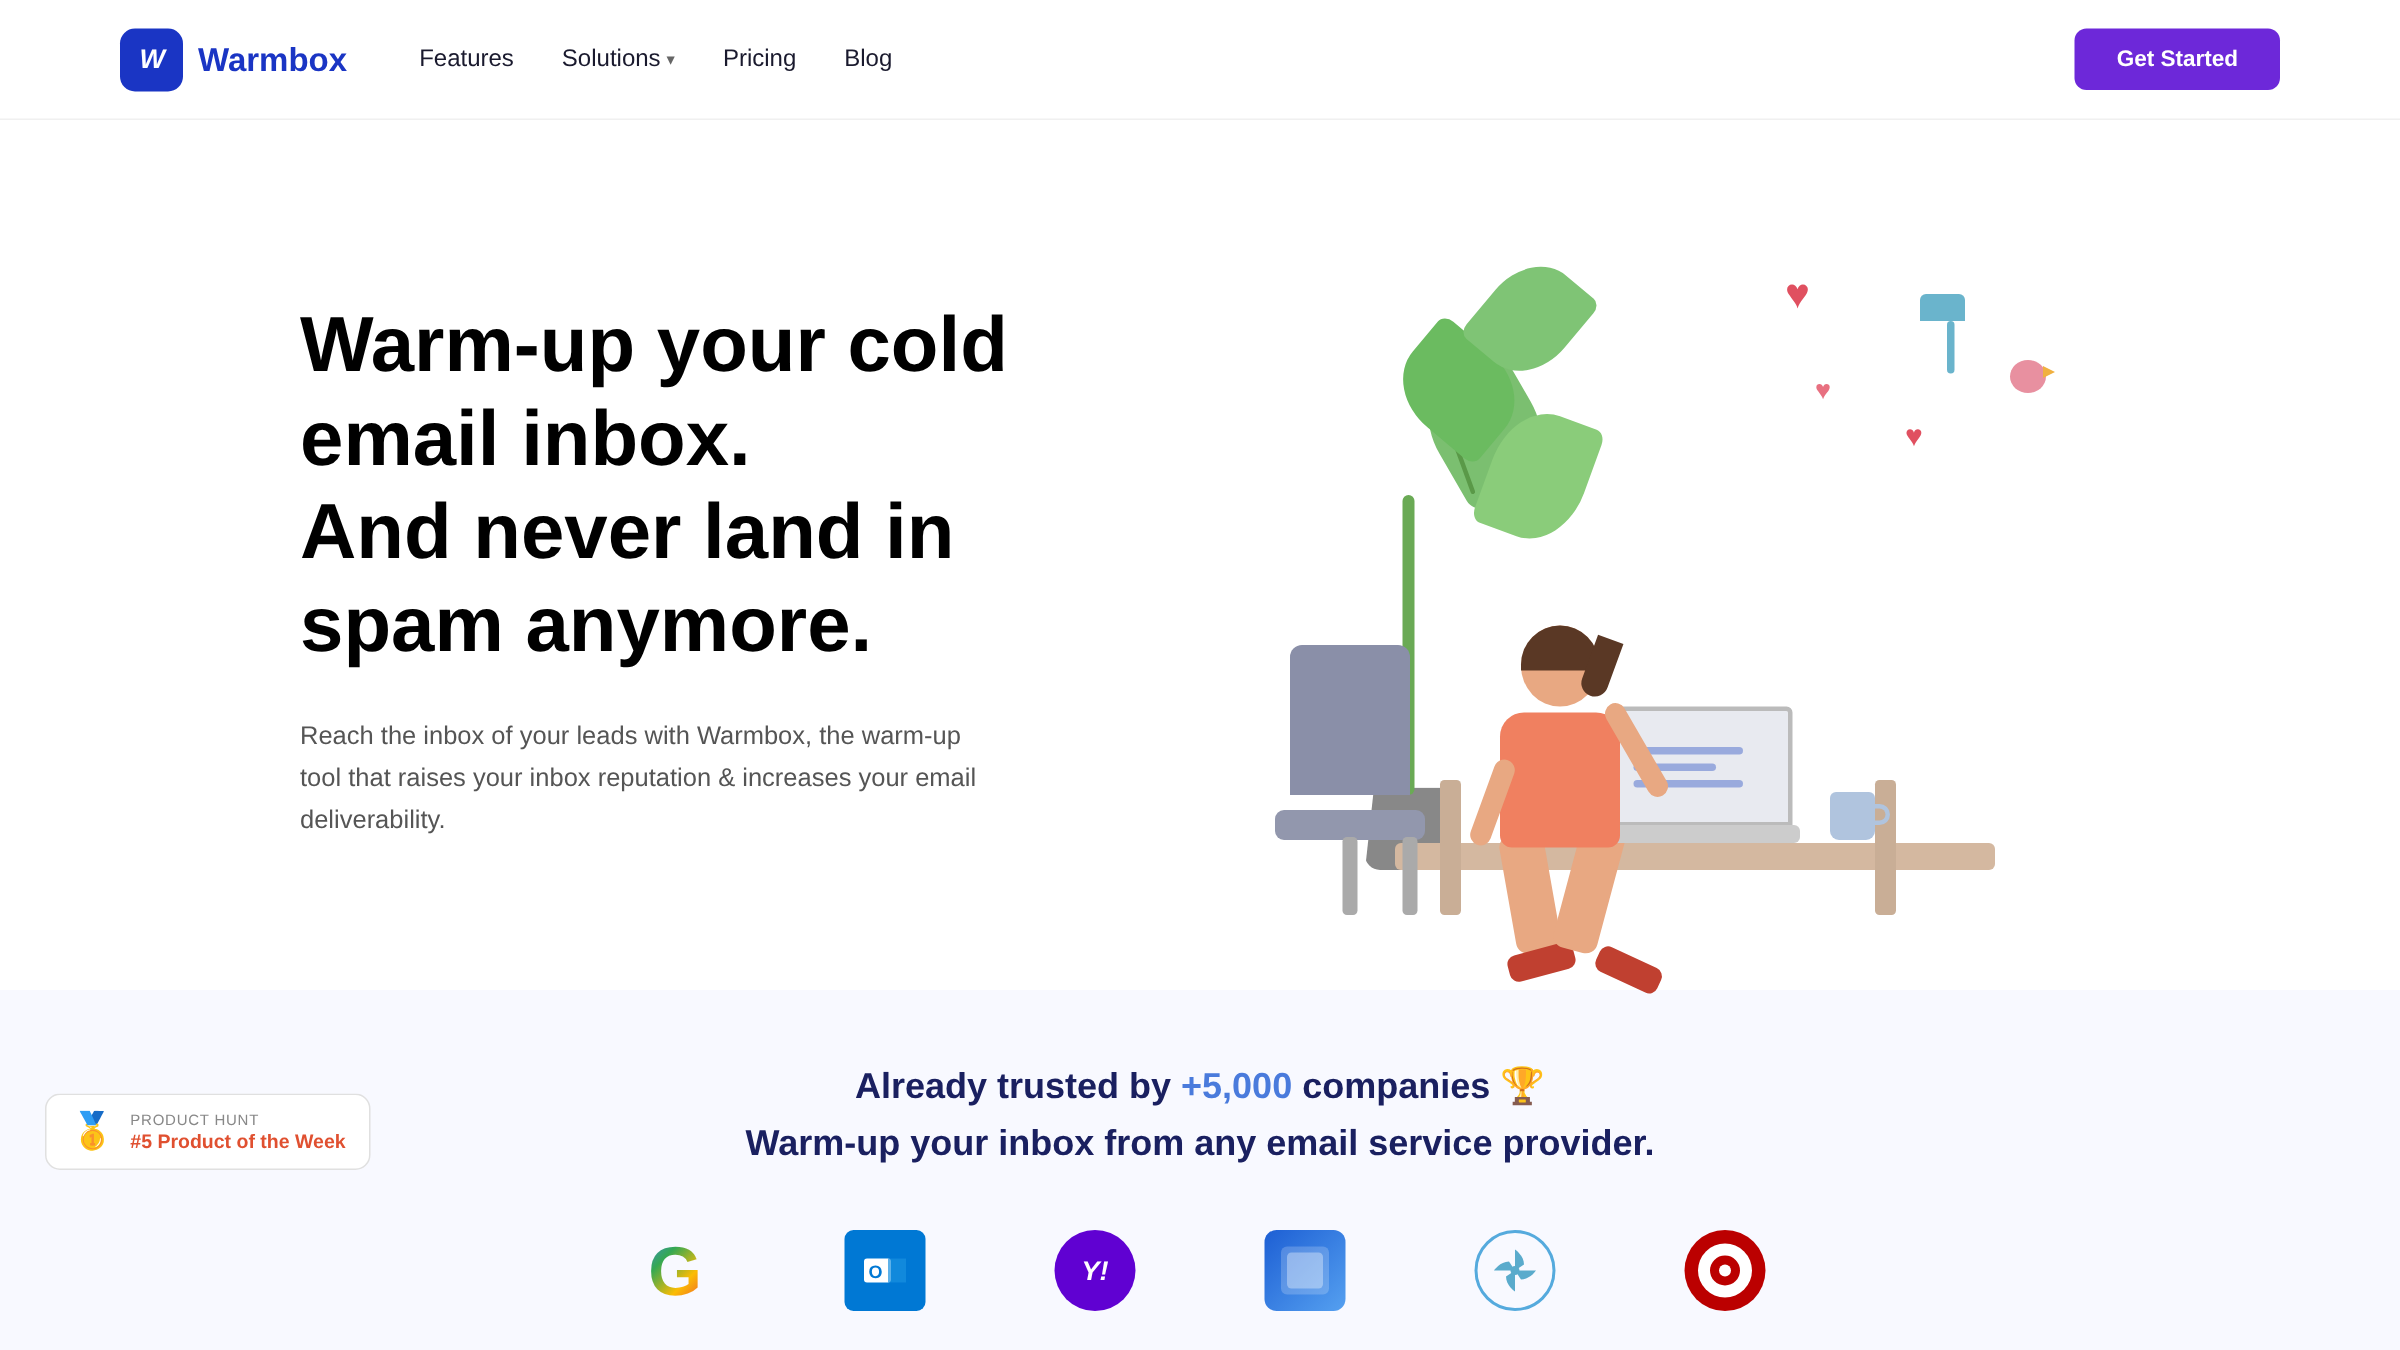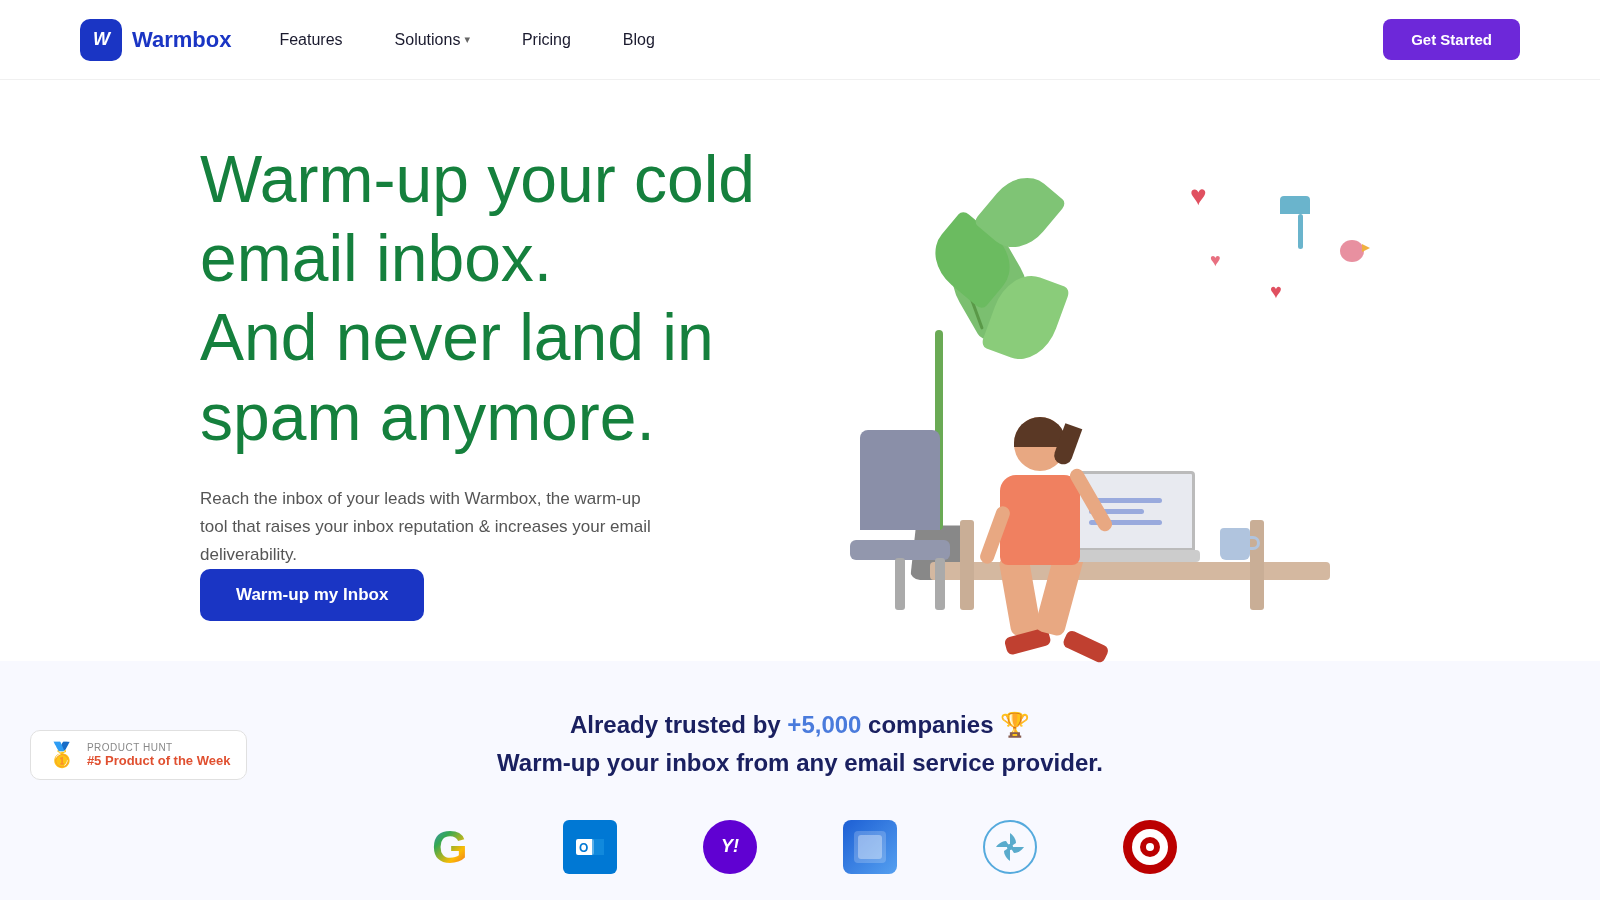--- a/index.html
+++ b/index.html
@@ -46,21 +46,21 @@
       letter-spacing: -2px;
     }
     .logo-text {
       font-size: 22px;
       font-weight: 700;
       color: #1a35c4;
     }
     .nav-links {
       display: flex;
       align-items: center;
-      gap: 52px;
+      gap: 32px;
       list-style: none;
     }
     .nav-links a {
       text-decoration: none;
       color: #1a1a2e;
       font-size: 16px;
       font-weight: 500;
     }
     .nav-links .solutions-link {
       display: flex;
@@ -105,23 +105,23 @@
       padding: 60px 80px 40px 200px;
       min-height: 580px;
       position: relative;
       background: #fff;
     }
     .hero-left {
       max-width: 560px;
       z-index: 2;
     }
     .hero-title {
-      font-size: 66px;
-      font-weight: 400;
-      color: #15803d;
+      font-size: 52px;
+      font-weight: 700;
+      color: #000000;
       line-height: 1.2;
       margin-bottom: 28px;
     }
     .hero-desc {
       font-size: 17px;
       color: #555;
       line-height: 1.65;
       max-width: 460px;
     }
     .btn-warmup {
@@ -714,21 +714,20 @@
   </div>
 </nav>
 
 <section class="hero">
   <div class="hero-left">
     <h1 class="hero-title">
       <span>Warm-up your cold email inbox.</span><br>
       <span>And never land in spam anymore.</span>
     </h1>
     <p class="hero-desc">Reach the inbox of your leads with Warmbox, the warm-up tool that raises your inbox reputation &amp; increases your email deliverability.</p>
-    <button class="btn-warmup">Warm-up my Inbox</button>
   </div>
 
   <div class="hero-right">
     <div class="illustration">
 
       <div class="float-heart">♥</div>
       <div class="float-heart2">♥</div>
       <div class="float-heart3">♥</div>
 
       <div class="lamp-icon">

